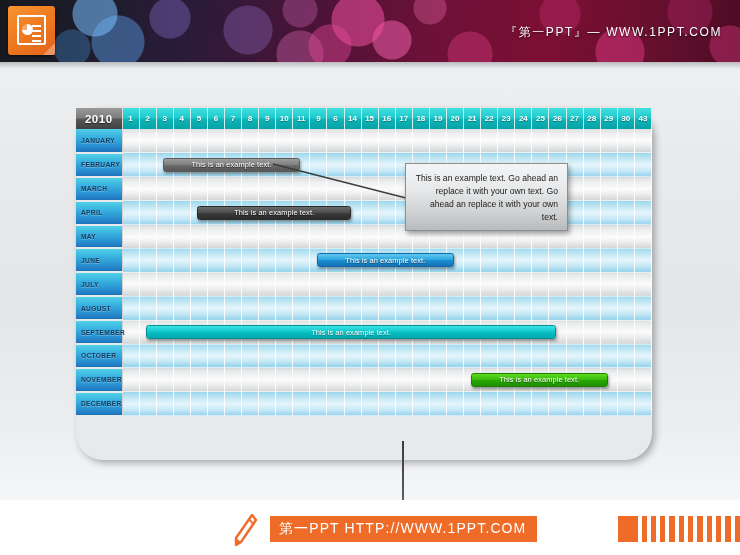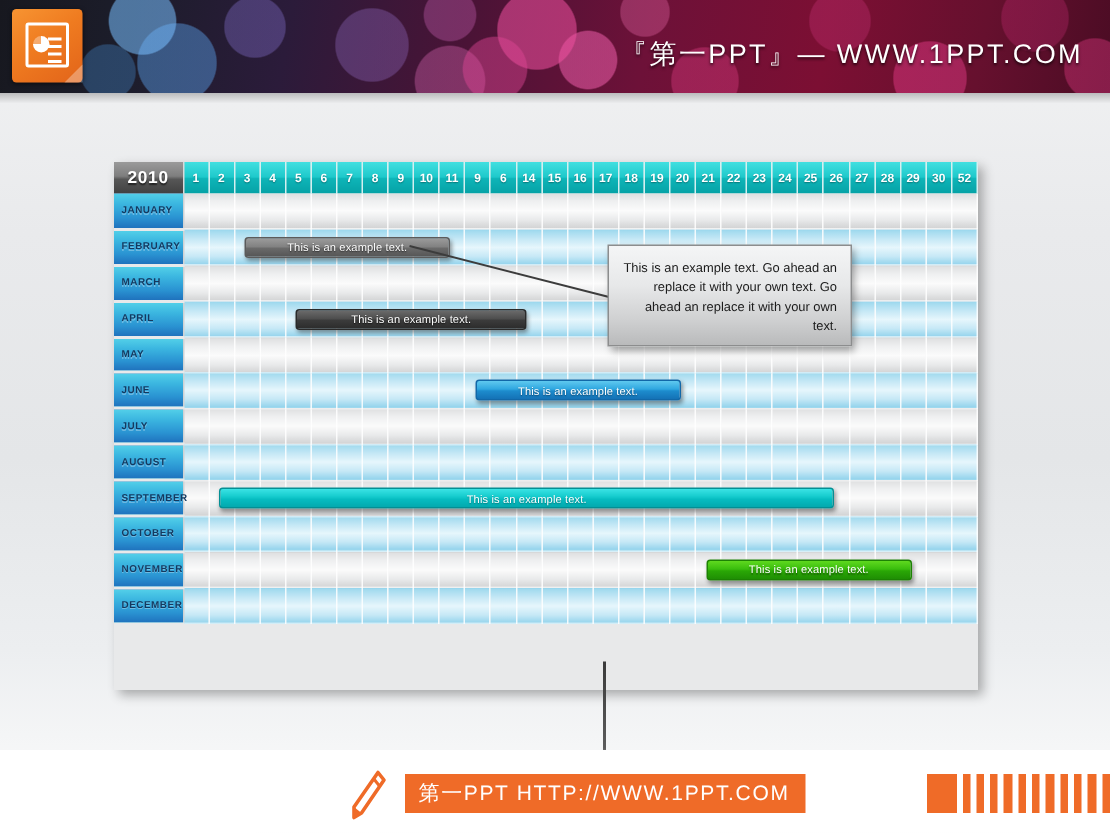--- a/index.html
+++ b/index.html
@@ -44,21 +44,21 @@
       linear-gradient(100deg, #17181f 0%, #1c1d2b 12%, #2b1b3a 26%, #4a1336 42%, #6d1138 58%, #7c0f33 74%, #66102e 88%, #4b0c24 100%);
   }
   #banner-shadow {
     position: absolute; left:0; top:62px; width:740px; height:7px;
     background: linear-gradient(180deg, rgba(0,0,0,.22), rgba(0,0,0,0));
   }
   #banner-title {
     position: absolute;
     right: 18px; top: 24px;
     color: #ffffff;
-    font-size: 18px;
+    font-size: 12px;
     letter-spacing: 1.6px;
     white-space: nowrap;
     text-shadow: 0 1px 2px rgba(0,0,0,.7);
   }
 
   
   #logo {
     position: absolute;
     left: 8px; top: 6px;
     width: 47px; height: 49px;
@@ -89,20 +89,21 @@
     height: 2px; background: #fff; width: 9px;
   }
 
   
   #chart-panel {
     position: absolute;
     left: 76px; top: 108px;
     width: 576px; height: 352px;
     box-shadow: 3px 3px 7px rgba(0,0,0,.30);
     background: #e8e9ea;
+    border-radius: 27px;
   }
 
   #grid-table { width: 100%; border-collapse: collapse; table-layout: fixed; }
 
   
   .hdr-year {
     width: 46px; height: 21px;
     background: linear-gradient(180deg,#9a9a9a 0%, #7e7e7e 45%, #565656 55%, #414141 100%);
     color: #fff; font-size: 11.5px; font-weight: bold;
     text-align: center; vertical-align: middle;
@@ -289,21 +290,21 @@
             <th class="hdr-day">21</th>
             <th class="hdr-day">22</th>
             <th class="hdr-day">23</th>
             <th class="hdr-day">24</th>
             <th class="hdr-day">25</th>
             <th class="hdr-day">26</th>
             <th class="hdr-day">27</th>
             <th class="hdr-day">28</th>
             <th class="hdr-day">29</th>
             <th class="hdr-day">30</th>
-            <th class="hdr-day">52</th>
+            <th class="hdr-day">43</th>
           </tr>
       </thead>
       <tbody id="grid-body">
           <tr class="row-gray">
             <td class="month-cell">JANUARY</td>
             <td class="day-cell"></td>
             <td class="day-cell"></td>
             <td class="day-cell"></td>
             <td class="day-cell"></td>
             <td class="day-cell"></td>

